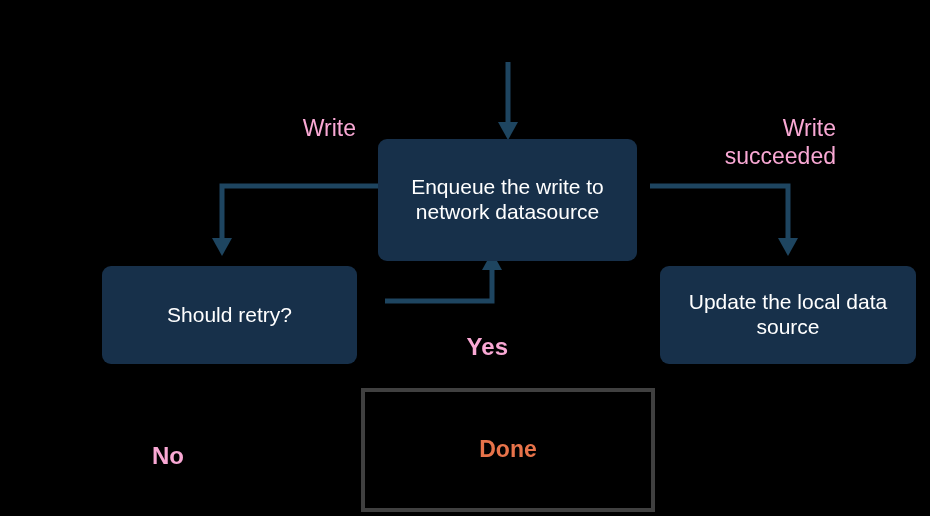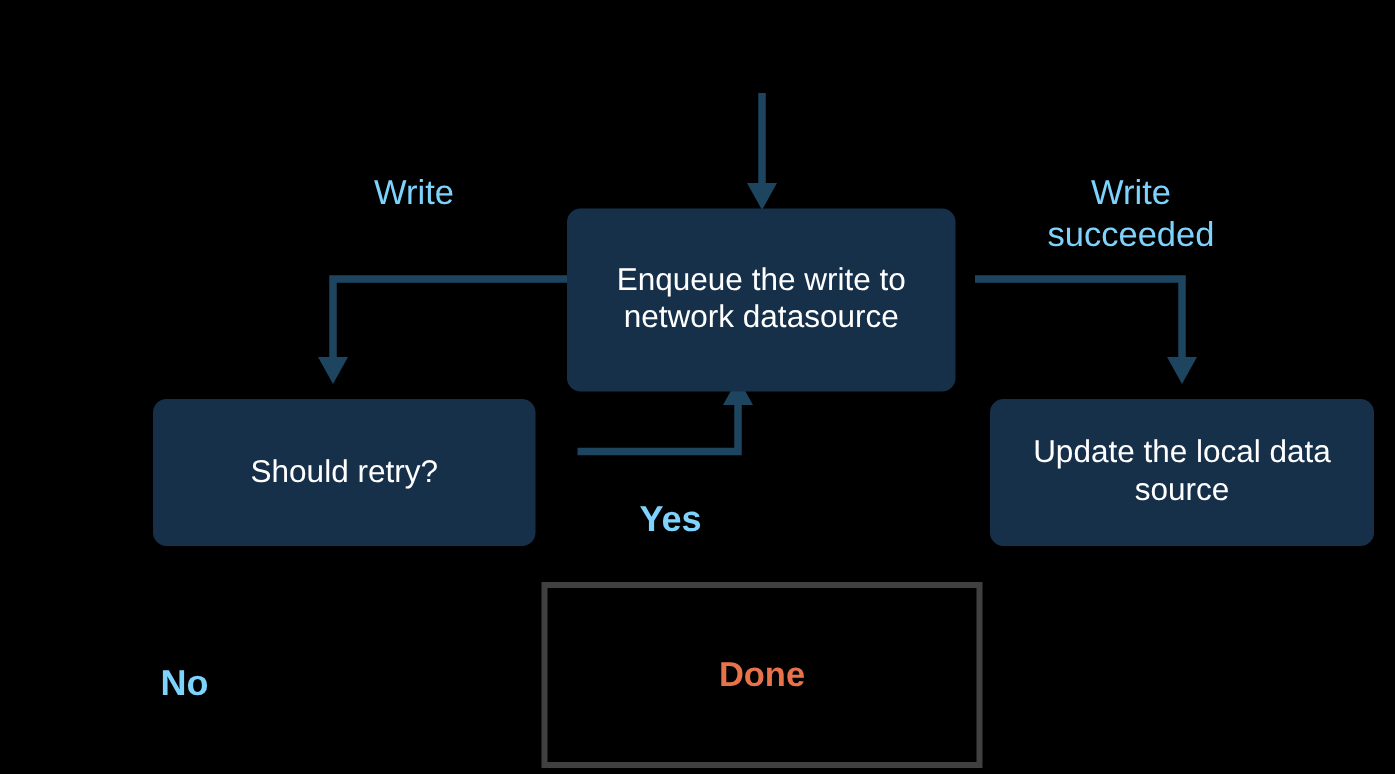--- a/index.html
+++ b/index.html
@@ -73,22 +73,22 @@
     width: 294px;
     height: 124px;
     background: transparent;
     border: 4px solid #404040;
     color: #e8734a;
     font-size: 23px;
     font-weight: bold;
   }
   .edge-label {
     position: absolute;
-    color: #7dd3fc;
-    text-align: center;
+    color: #f9a8d4;
+    text-align: right;
     line-height: 1.2;
   }
   .lbl-write-failed {
     left: 196px;
     top: 115px;
     width: 160px;
     font-size: 23px;
   }
   .lbl-write-succeeded {
     left: 672px;

